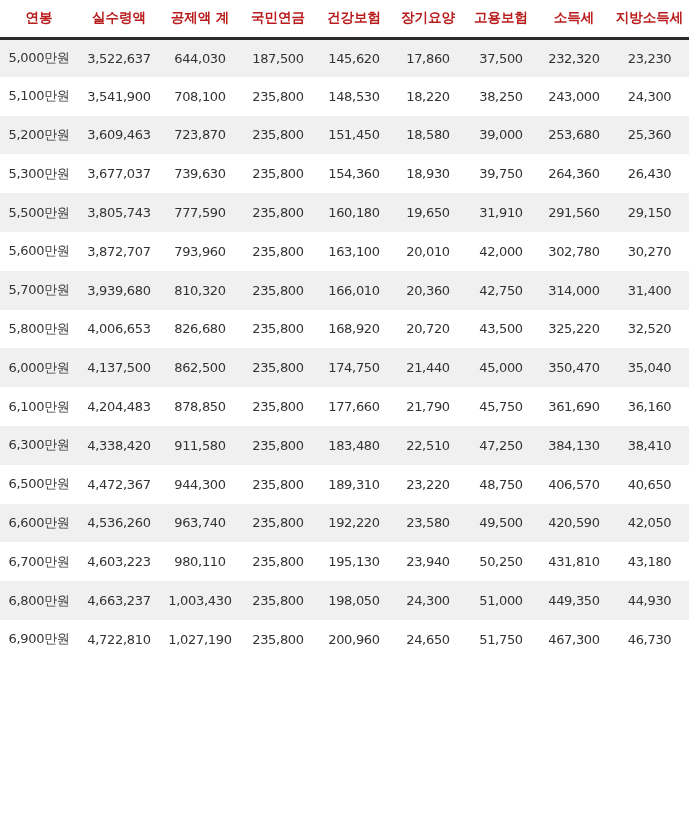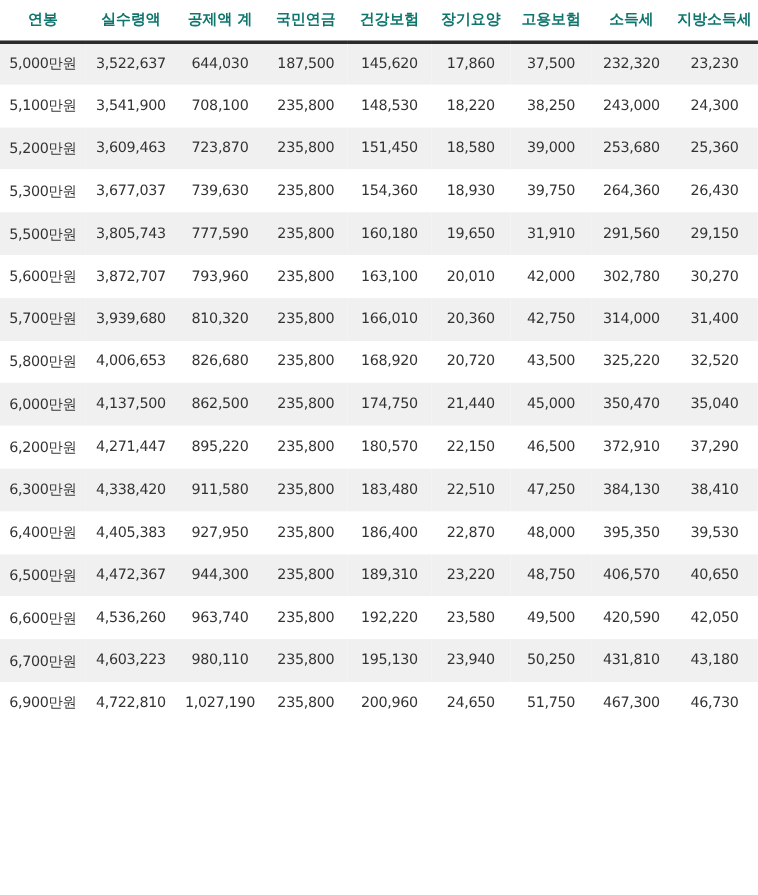--- a/index.html
+++ b/index.html
@@ -15,21 +15,21 @@
     }
     .salary-table {
       width: 689px;
       border-collapse: collapse;
       table-layout: fixed;
     }
     .salary-table thead th {
       height: 38px;
       font-size: 13.5px;
       font-weight: bold;
-      color: #0f766e;
+      color: #b91c1c;
       text-align: center;
       border-bottom: 3px solid #2b2b2b;
       white-space: nowrap;
       padding: 0;
       background: #ffffff;
     }
     .salary-table tbody td {
       height: 38.8px;
       font-size: 13px;
       text-align: center;
@@ -172,53 +172,42 @@
         <td>4,137,500</td>
         <td>862,500</td>
         <td>235,800</td>
         <td>174,750</td>
         <td>21,440</td>
         <td>45,000</td>
         <td>350,470</td>
         <td>35,040</td>
       </tr>
       <tr>
-        <td>6,200만원</td>
-        <td>4,271,447</td>
-        <td>895,220</td>
-        <td>235,800</td>
-        <td>180,570</td>
-        <td>22,150</td>
-        <td>46,500</td>
-        <td>372,910</td>
-        <td>37,290</td>
+        <td>6,100만원</td>
+        <td>4,204,483</td>
+        <td>878,850</td>
+        <td>235,800</td>
+        <td>177,660</td>
+        <td>21,790</td>
+        <td>45,750</td>
+        <td>361,690</td>
+        <td>36,160</td>
       </tr>
       <tr>
         <td>6,300만원</td>
         <td>4,338,420</td>
         <td>911,580</td>
         <td>235,800</td>
         <td>183,480</td>
         <td>22,510</td>
         <td>47,250</td>
         <td>384,130</td>
         <td>38,410</td>
       </tr>
       <tr>
-        <td>6,400만원</td>
-        <td>4,405,383</td>
-        <td>927,950</td>
-        <td>235,800</td>
-        <td>186,400</td>
-        <td>22,870</td>
-        <td>48,000</td>
-        <td>395,350</td>
-        <td>39,530</td>
-      </tr>
-      <tr>
         <td>6,500만원</td>
         <td>4,472,367</td>
         <td>944,300</td>
         <td>235,800</td>
         <td>189,310</td>
         <td>23,220</td>
         <td>48,750</td>
         <td>406,570</td>
         <td>40,650</td>
       </tr>
@@ -238,20 +227,31 @@
         <td>4,603,223</td>
         <td>980,110</td>
         <td>235,800</td>
         <td>195,130</td>
         <td>23,940</td>
         <td>50,250</td>
         <td>431,810</td>
         <td>43,180</td>
       </tr>
       <tr>
+        <td>6,800만원</td>
+        <td>4,663,237</td>
+        <td>1,003,430</td>
+        <td>235,800</td>
+        <td>198,050</td>
+        <td>24,300</td>
+        <td>51,000</td>
+        <td>449,350</td>
+        <td>44,930</td>
+      </tr>
+      <tr>
         <td>6,900만원</td>
         <td>4,722,810</td>
         <td>1,027,190</td>
         <td>235,800</td>
         <td>200,960</td>
         <td>24,650</td>
         <td>51,750</td>
         <td>467,300</td>
         <td>46,730</td>
       </tr>

